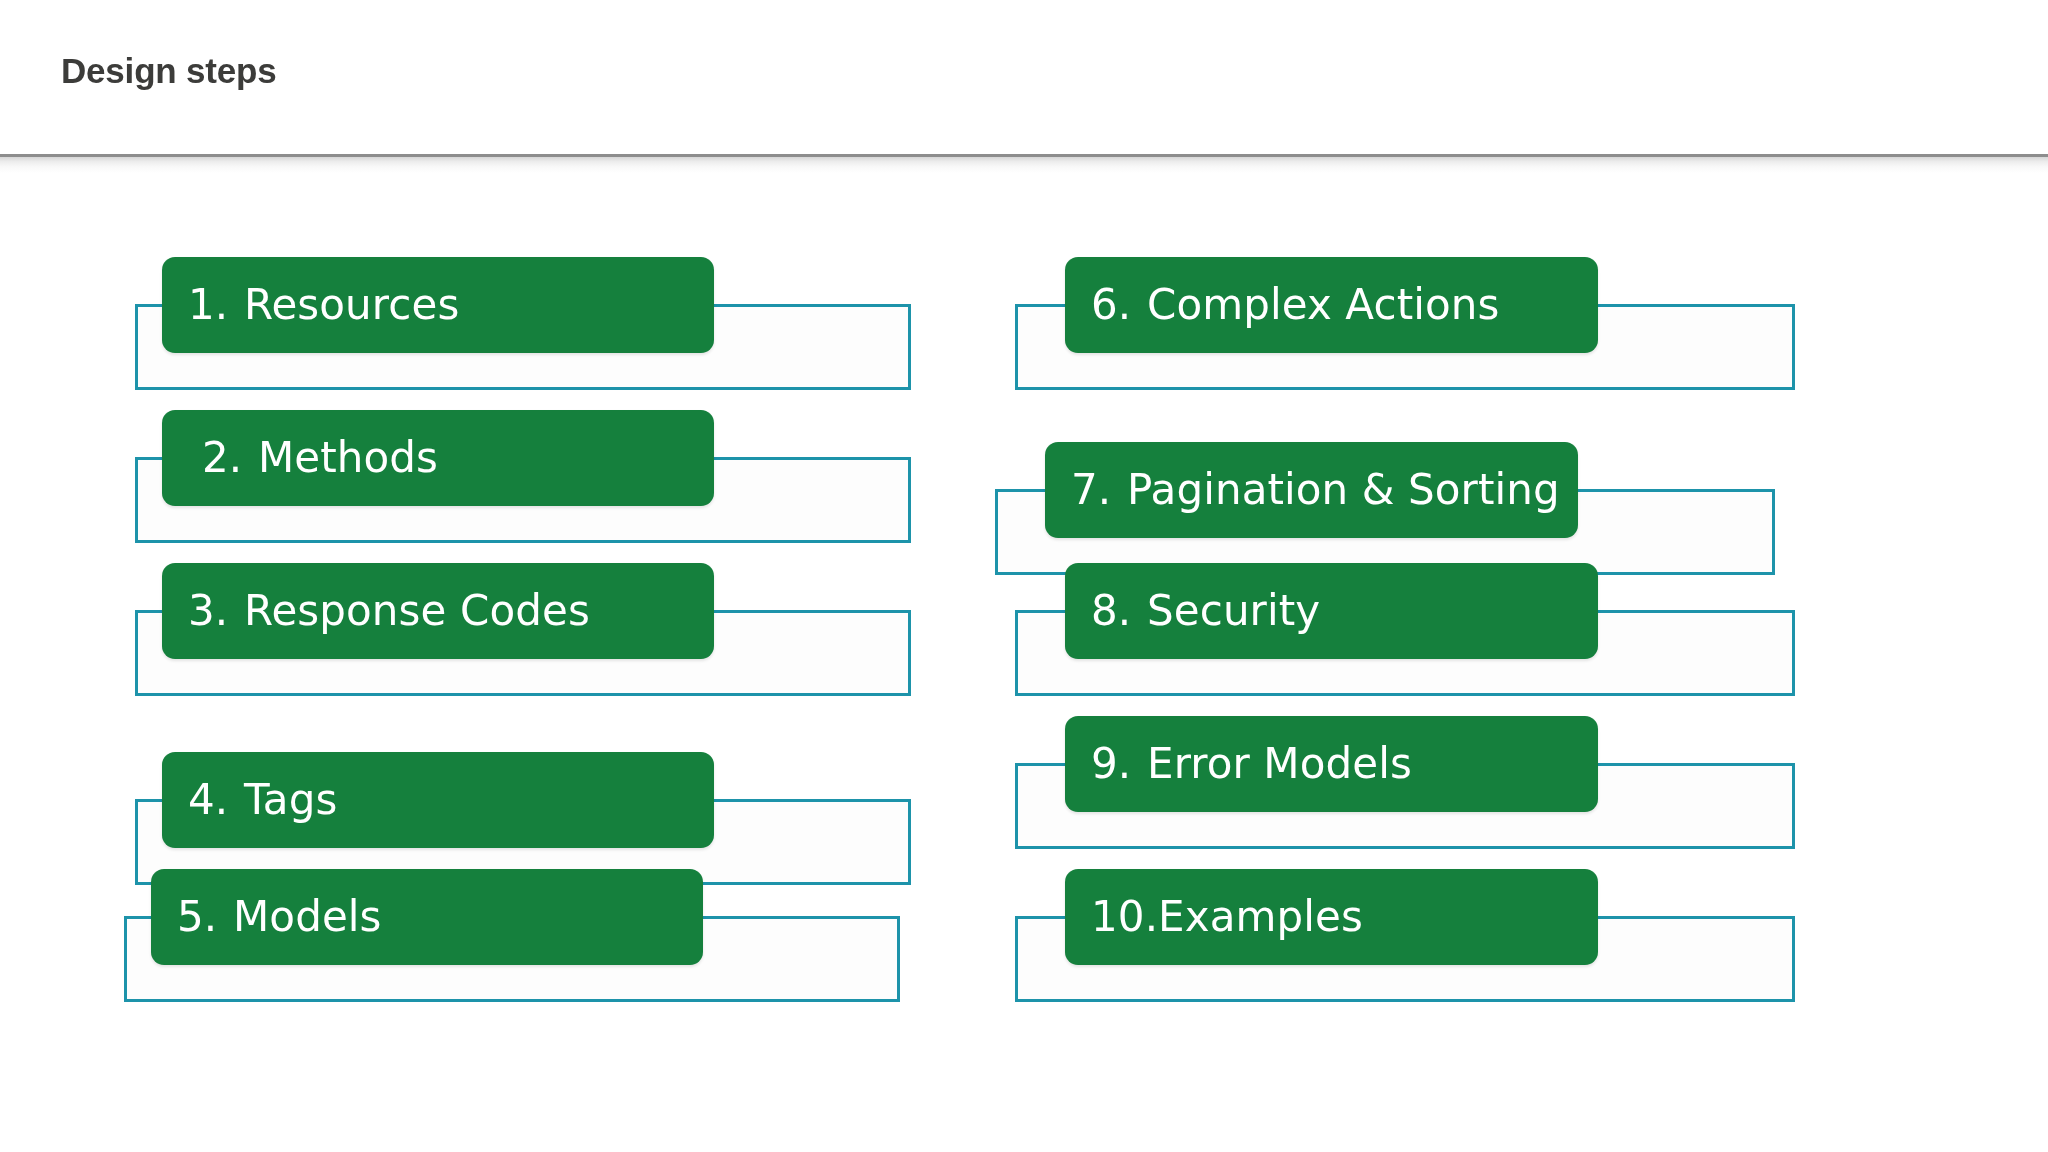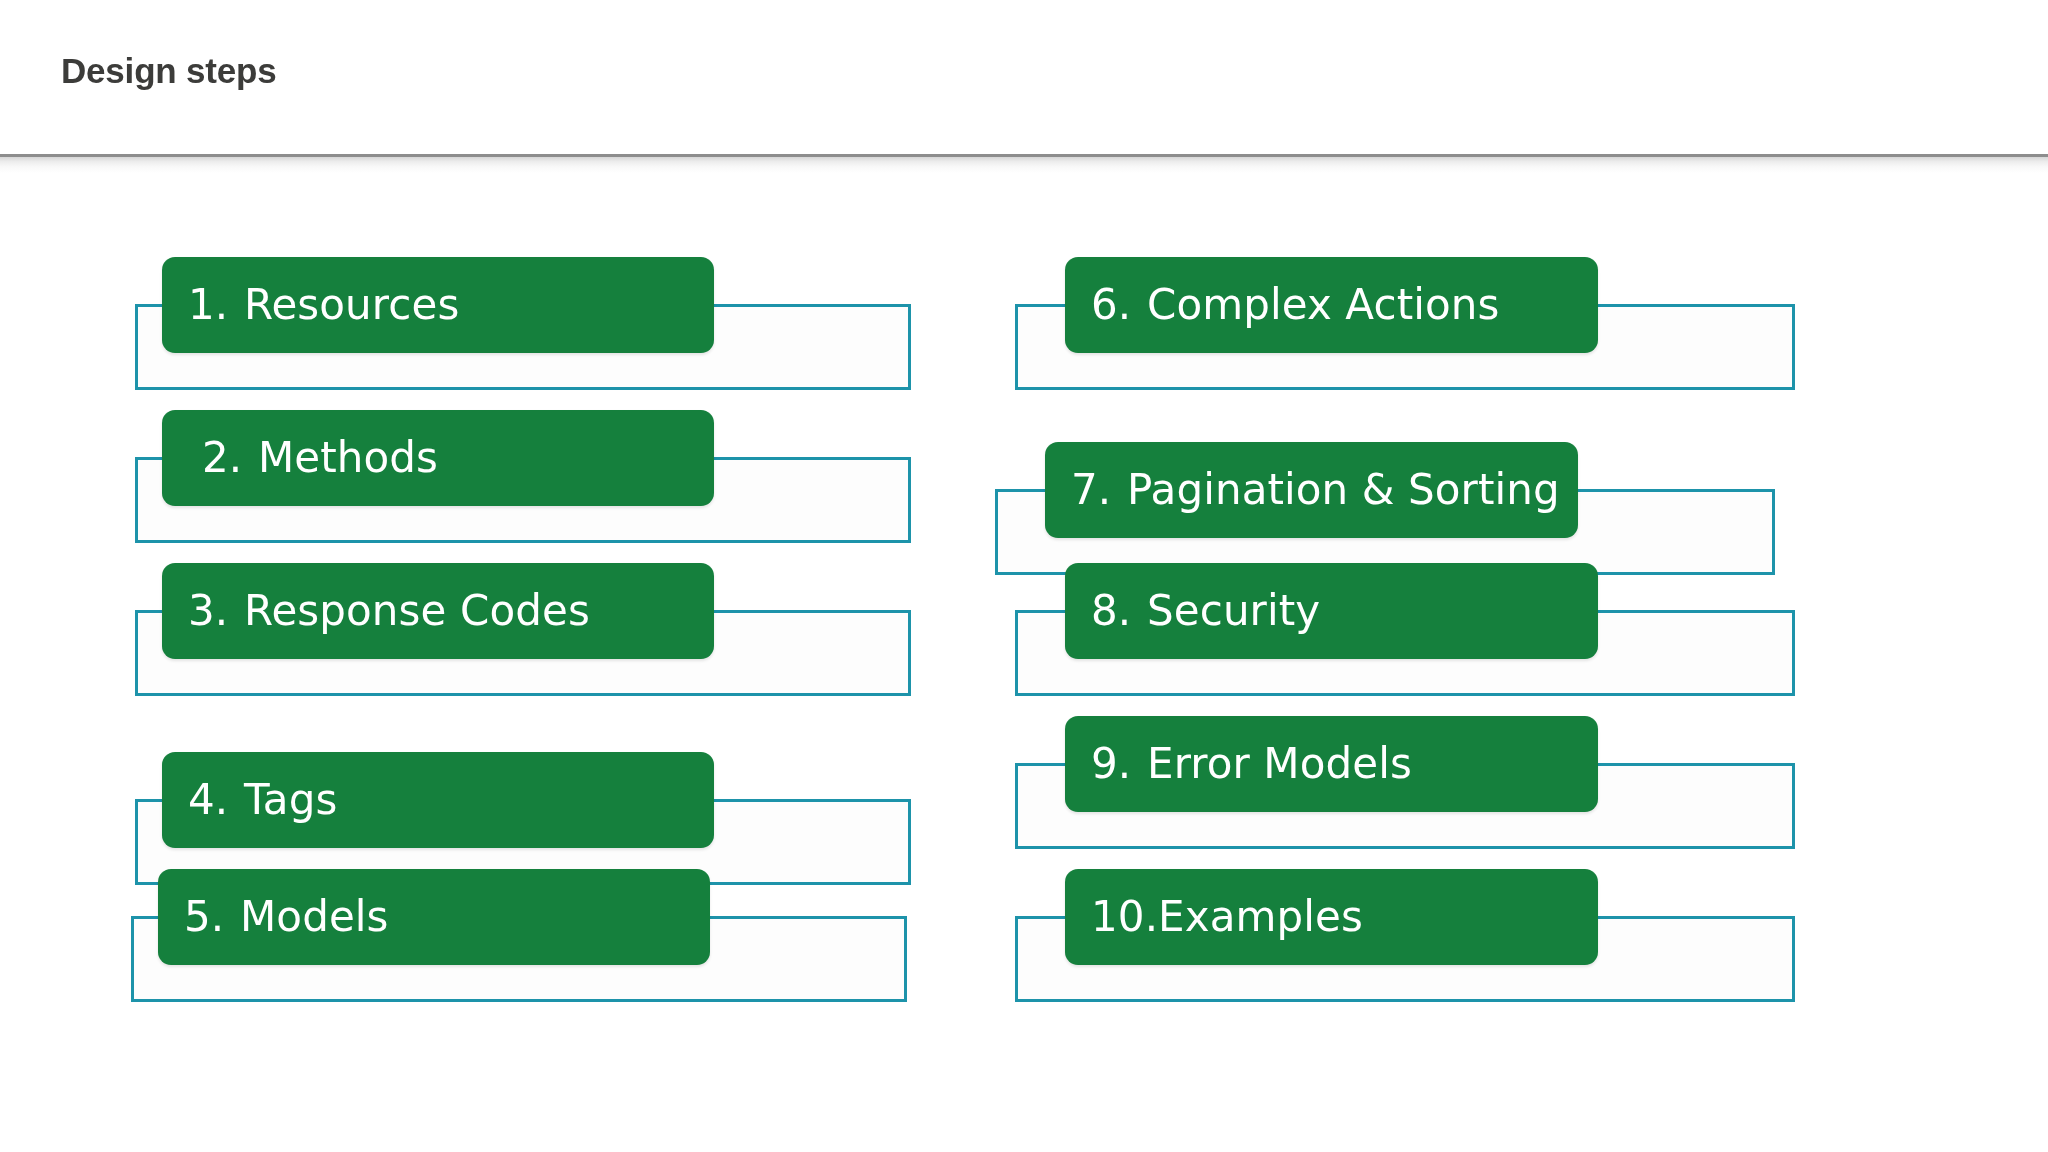--- a/index.html
+++ b/index.html
@@ -145,21 +145,21 @@
         <div class="step-chip" style="left: 27px; width: 552px;">
           <div class="step-label"><span class="step-num">3.</span><span>Response Codes</span></div>
         </div>
       </div>
       <div class="step-item" style="left: 135px; top: 716px; width: 776px; margin-top: 36px;">
         <div class="step-outline" style="width: 776px;"></div>
         <div class="step-chip" style="left: 27px; width: 552px;">
           <div class="step-label"><span class="step-num">4.</span><span>Tags</span></div>
         </div>
       </div>
-      <div class="step-item" style="left: 131px; top: 869px; width: 936px;">
+      <div class="step-item" style="left: 124px; top: 869px; width: 936px;">
         <div class="step-outline" style="width: 776px;"></div>
         <div class="step-chip" style="left: 27px; width: 552px;">
           <div class="step-label"><span class="step-num">5.</span><span>Models</span></div>
         </div>
       </div>
     </div>
   <div class="step-col col-right" id="col-1">
       <div class="step-item" style="left: 1015px; top: 257px; width: 780px;">
         <div class="step-outline" style="width: 780px;"></div>
         <div class="step-chip" style="left: 50px; width: 533px;">

